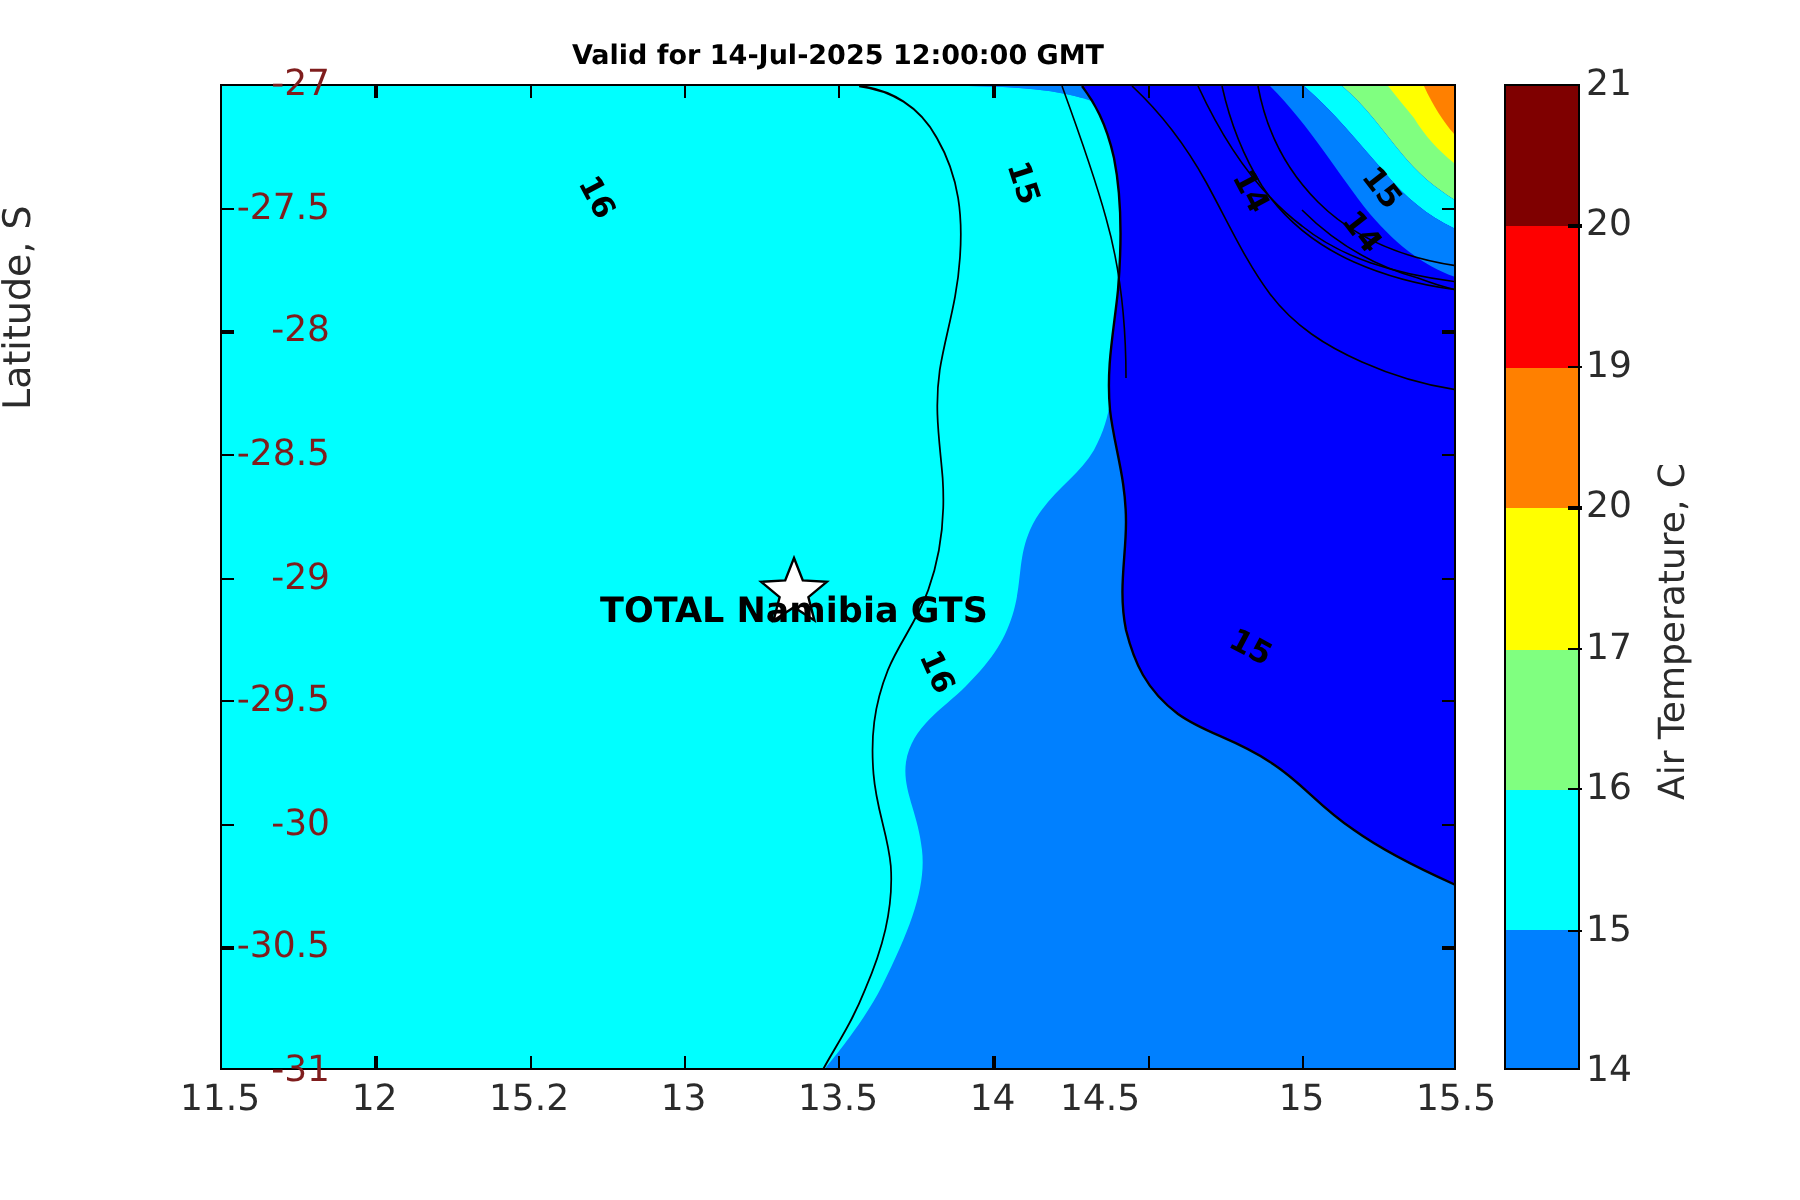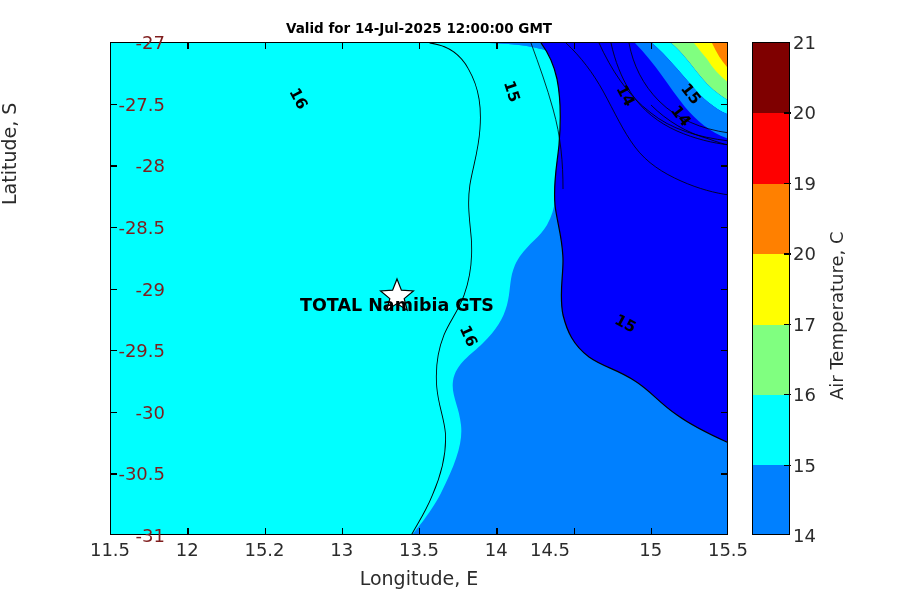--- a/index.html
+++ b/index.html
@@ -159,21 +159,20 @@
       <g>
         <path fill="#ffffff" stroke="#000" stroke-width="1.2" d="M 286,236 L 290.4,247.2 L 302.4,247.9 L 293.2,255.6
                  L 296.2,267.2 L 286,260.6 L 275.8,267.2 L 278.8,255.6
                  L 269.6,247.9 L 281.6,247.2 Z"></path>
         <text class="stationtxt" x="286" y="268" text-anchor="middle">TOTAL Namibia GTS</text>
       </g>
     </svg>
   </div>
 
   <div class="ylab">Latitude, S</div>
-  <div class="xlab">Longitude, E</div>
 
   <div>
     <div class="ytick" style="top:42px">-27</div>
     <div class="ytick" style="top:103.6px">-27.5</div>
     <div class="ytick" style="top:165.3px">-28</div>
     <div class="ytick" style="top:226.9px">-28.5</div>
     <div class="ytick" style="top:288.5px">-29</div>
     <div class="ytick" style="top:350.1px">-29.5</div>
     <div class="ytick" style="top:411.8px">-30</div>
     <div class="ytick" style="top:473.4px">-30.5</div>

